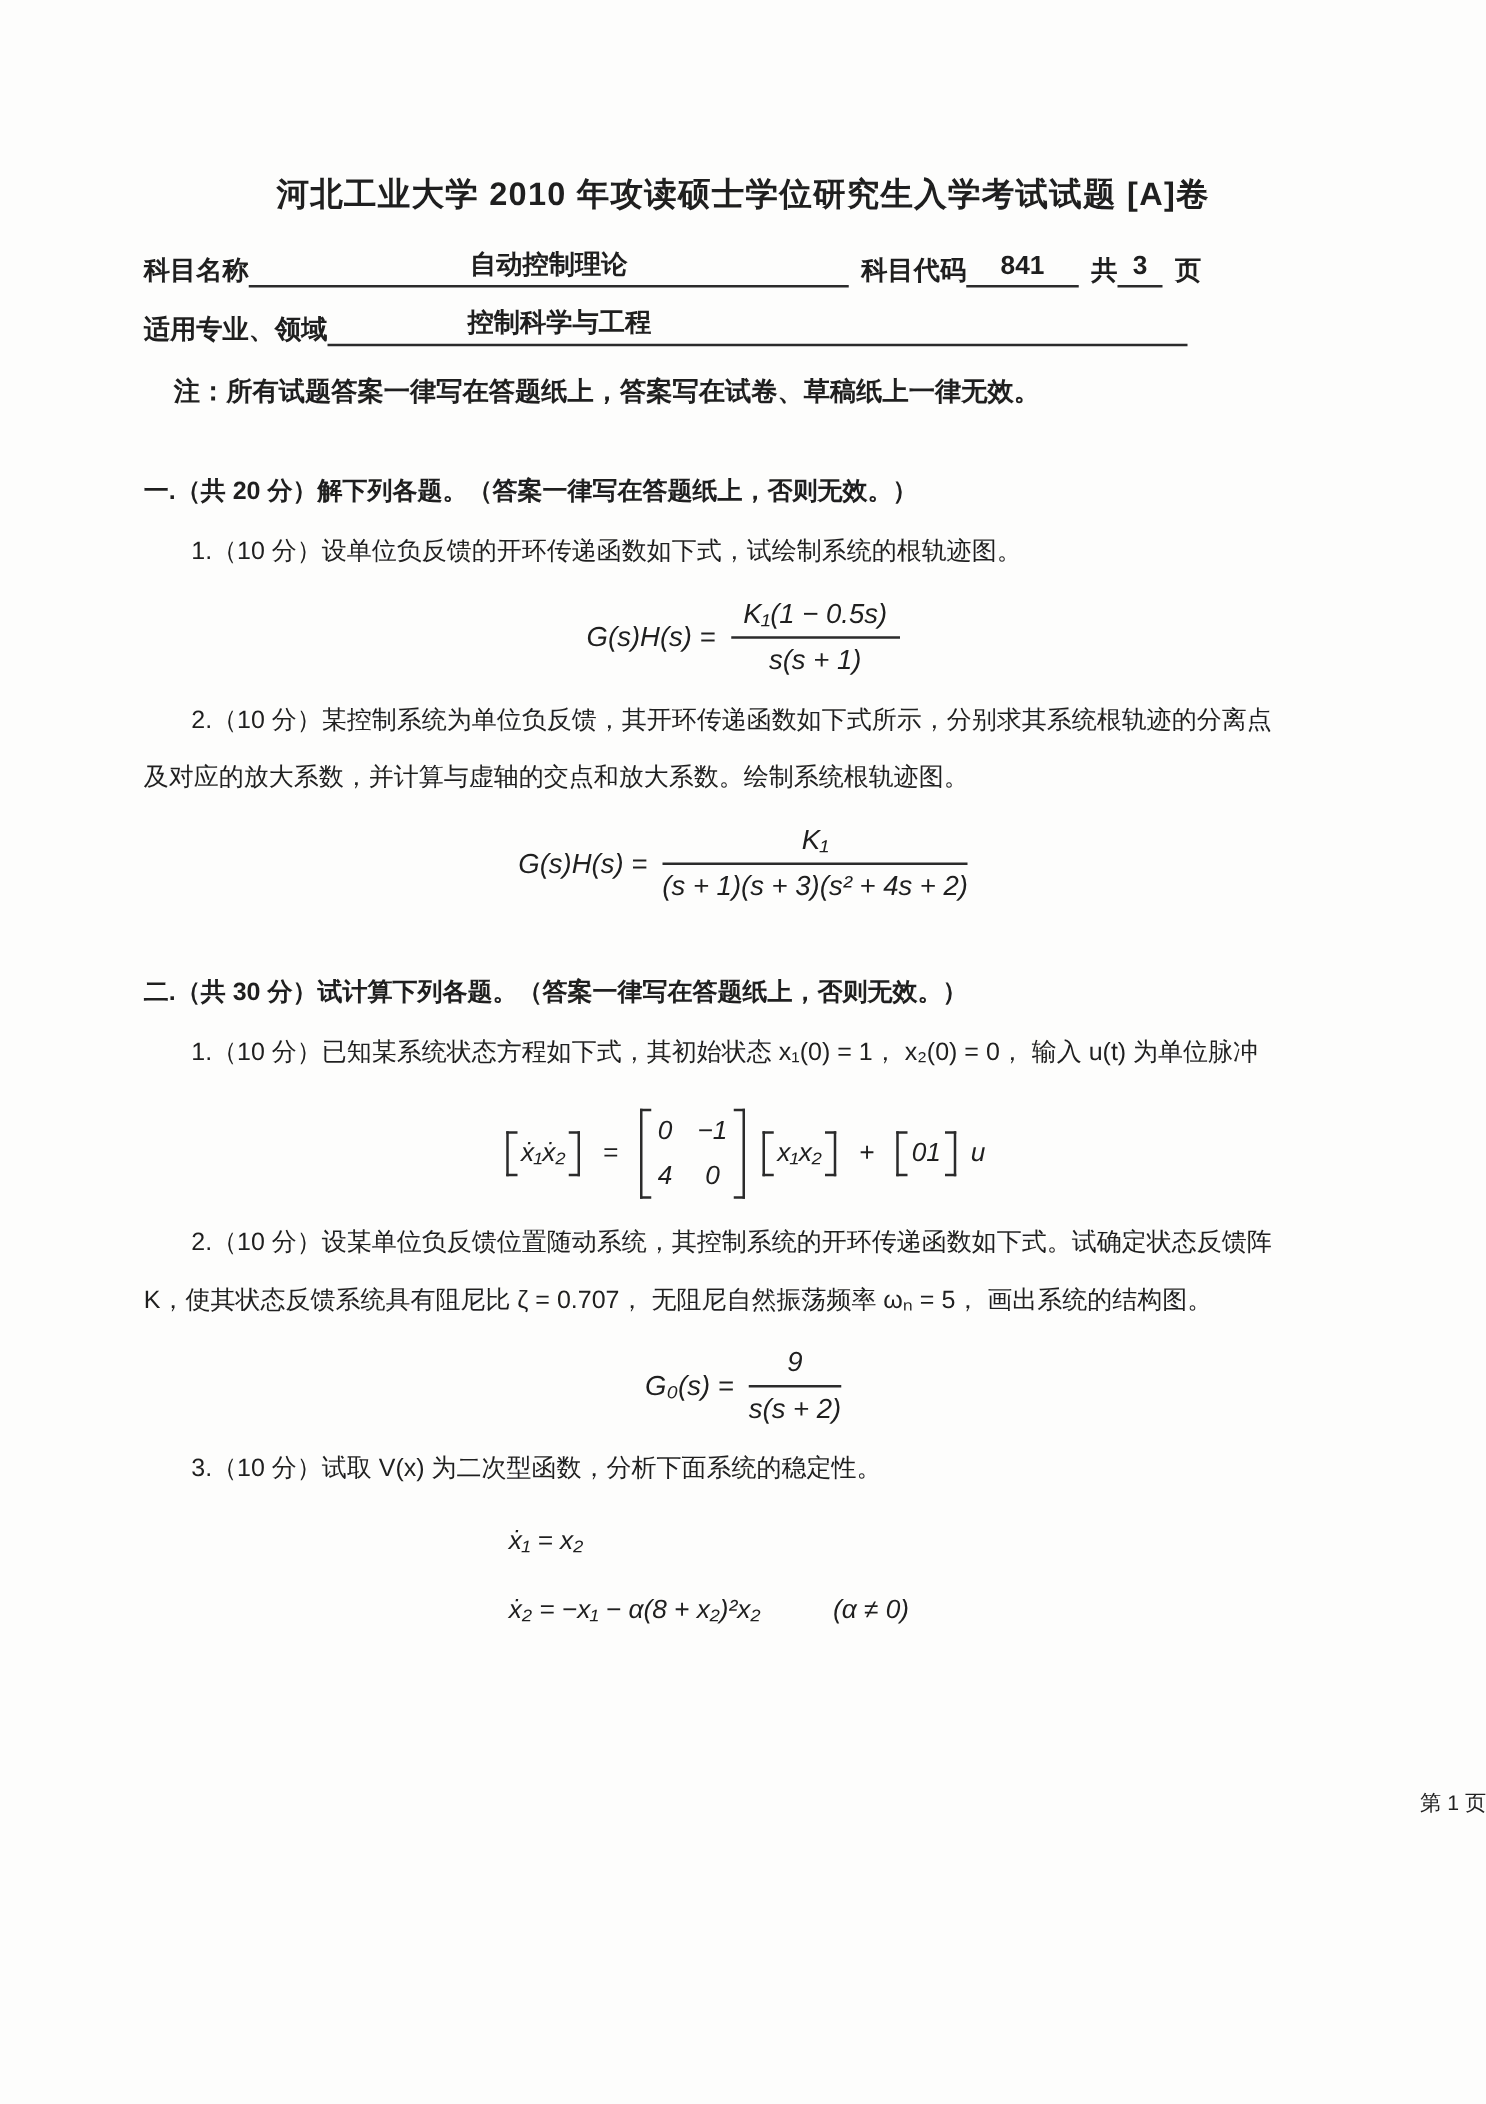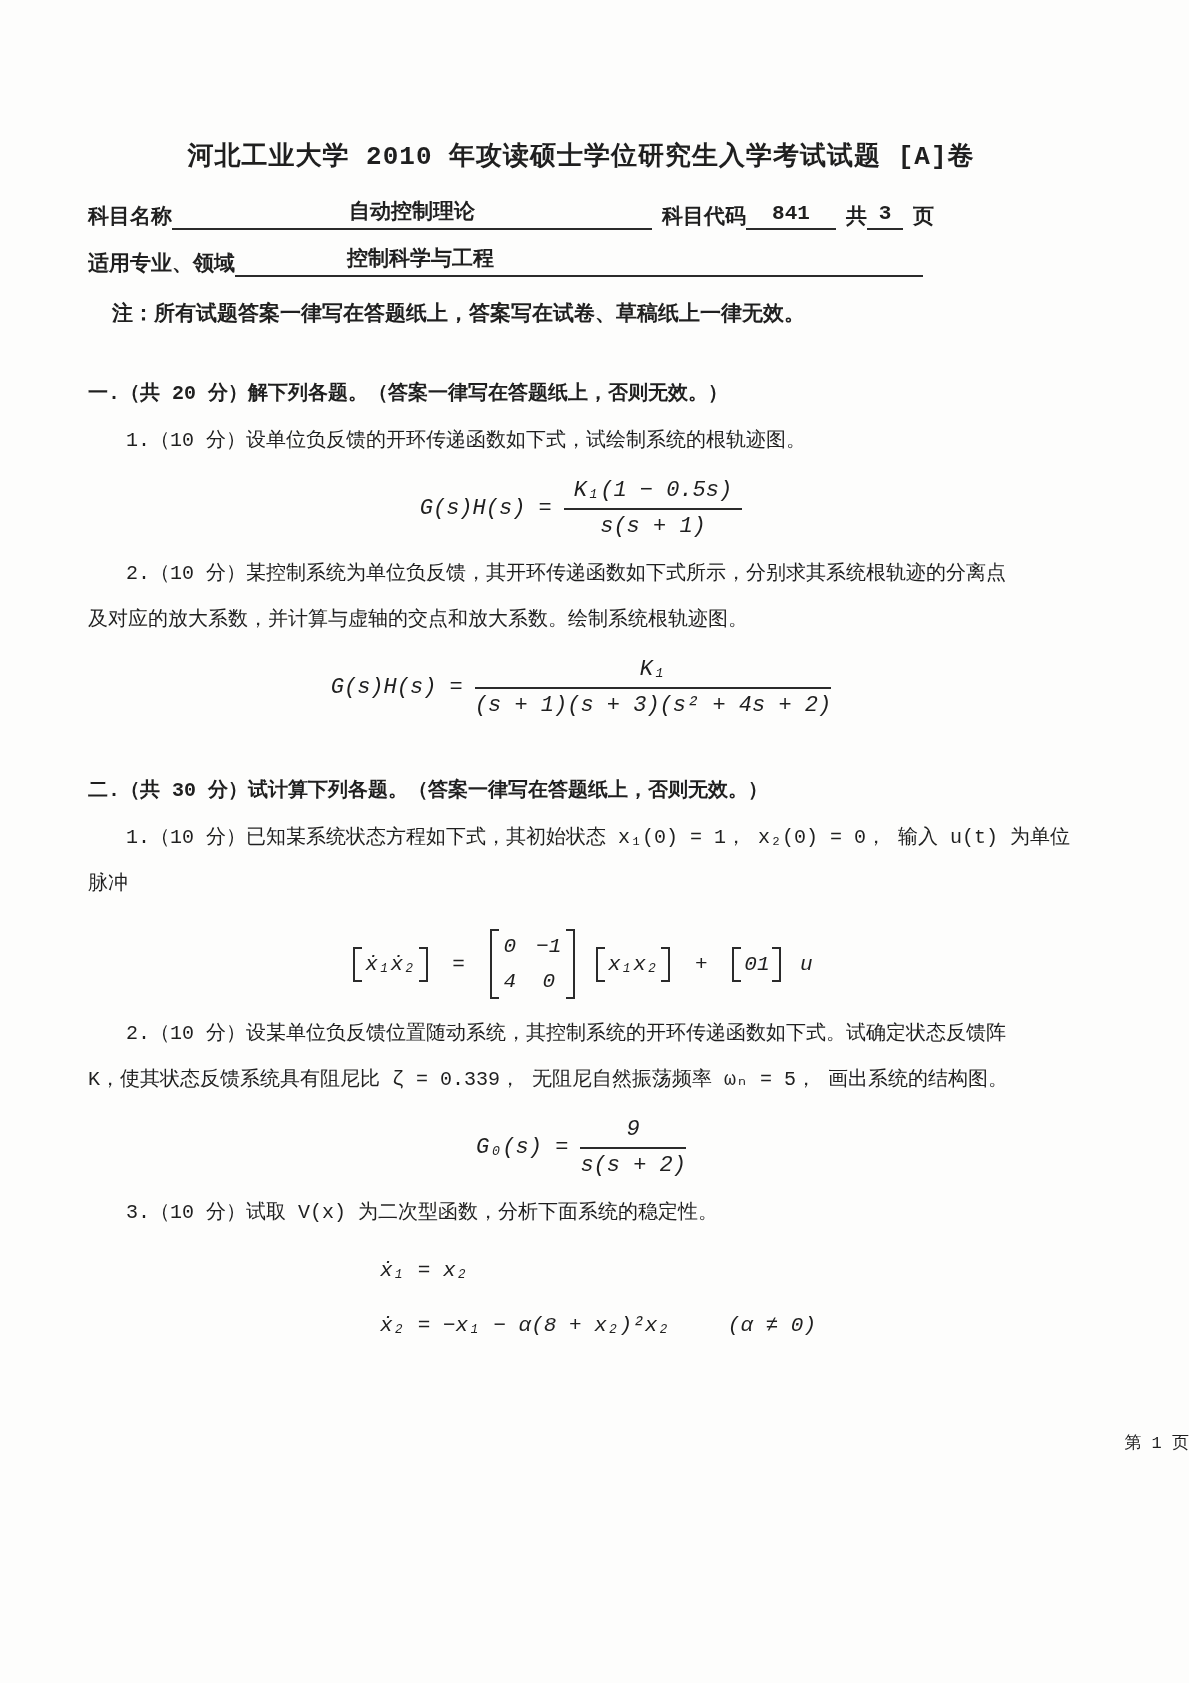--- a/index.html
+++ b/index.html
@@ -4,22 +4,22 @@
 <style>
   * { margin: 0; padding: 0; box-sizing: border-box; }
   html, body { background: #ffffff; }
   .page {
     position: relative;
     width: 1189px;
     height: 1683px;
     margin: 0 auto;
     background: #fdfdfc;
     color: #1f1f1f;
-    font-family: Liberation Mono, monospace;
-    padding: 138px 115px 0 88px;
+    font-family: Liberation Sans, sans-serif;
+    padding: 138px 115px 0 115px;
     overflow: hidden;
   }
   .title {
     text-align: center;
     font-size: 26px;
     font-weight: 700;
     letter-spacing: 1px;
   }
   .hrow {
     margin-top: 24px;
@@ -194,21 +194,21 @@
     <span class="op">+</span>
     <span class="mat">
       <span>0</span>
       <span>1</span>
     </span>
     <span class="uvar">u</span>
   </div>
 
   <div class="q">
     <span class="line indent">2.（10 分）设某单位负反馈位置随动系统，其控制系统的开环传递函数如下式。试确定状态反馈阵</span>
-    <span class="line">K，使其状态反馈系统具有阻尼比 ζ = 0.339， 无阻尼自然振荡频率 ωₙ = 5， 画出系统的结构图。</span>
+    <span class="line">K，使其状态反馈系统具有阻尼比 ζ = 0.707， 无阻尼自然振荡频率 ωₙ = 5， 画出系统的结构图。</span>
   </div>
 
   <div class="formula">
     <span class="lhs">G₀(s) =</span><span class="frac"><span class="num">9</span><span class="den">s(s + 2)</span></span>
   </div>
 
   <div class="q">
     <span class="line indent">3.（10 分）试取 V(x) 为二次型函数，分析下面系统的稳定性。</span>
   </div>
 

